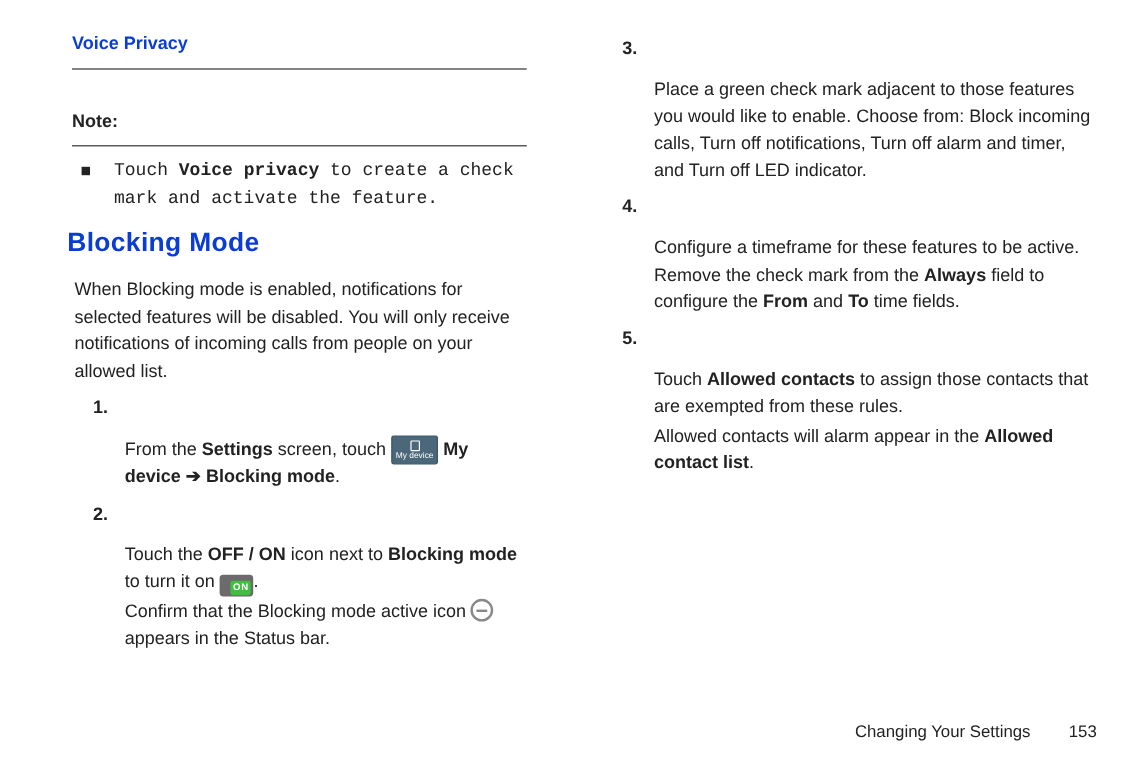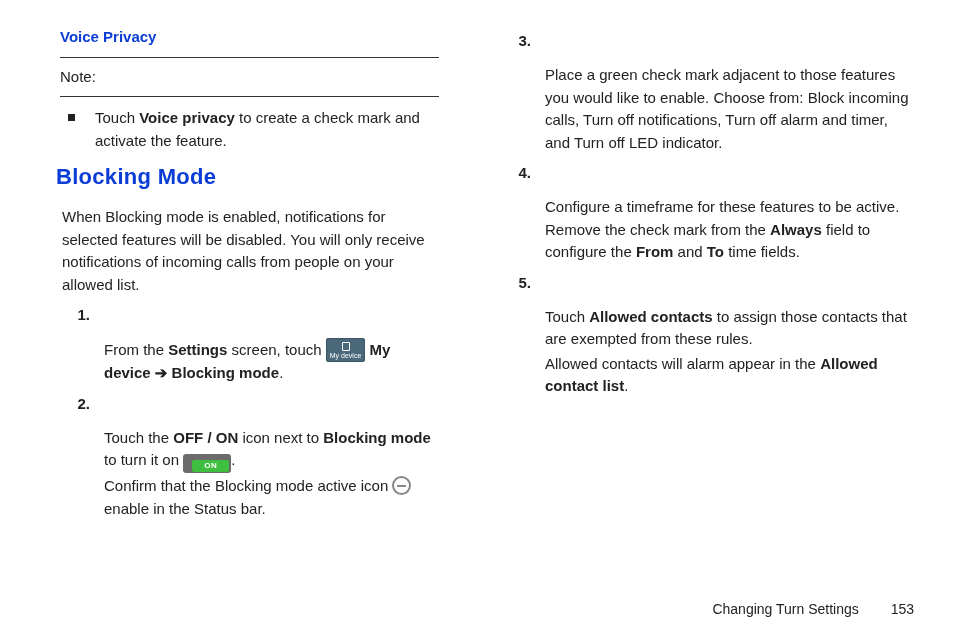--- a/index.html
+++ b/index.html
@@ -39,26 +39,27 @@
     .para { margin: 0 4px 8px 28px; }
     hr.rule {
       border: none;
       border-top: 1px solid #333;
       margin: 8px 0 8px 26px;
     }
     .note-wrap {
       display: flex;
       margin: 6px 4px 0 26px;
     }
-    .note-label { font-weight: 400; margin-right: 4px; }
+    .note-label { font-weight: 700; margin-right: 4px; margin-top: 25px; }
     .note-body { flex: 1; }
     .bullet-row {
       display: flex;
       align-items: flex-start;
       margin: 10px 4px 4px 34px;
+      font-family: Liberation Mono, monospace;
     }
     .bullet-square {
       width: 7px;
       height: 7px;
       background: #222;
       margin-top: 7px;
       margin-right: 20px;
       flex: 0 0 auto;
     }
     .bullet-text { flex: 1; }
@@ -112,21 +113,21 @@
       border-radius: 3px;
       padding: 1px 2px 1px 9px;
       vertical-align: -3px;
       line-height: 1;
     }
     .icon-on-inner {
       display: inline-block;
       background: #3fbf3f;
       color: #fff;
       font-size: 8px;
-      padding: 2px 12px;
+      padding: 2px 2px;
       border-radius: 2px;
       font-weight: 700;
       letter-spacing: 0.5px;
     }
     .icon-blocking-active {
       display: inline-block;
       width: 19px;
       height: 19px;
       border: 2px solid #888;
       border-radius: 50%;
@@ -185,21 +186,21 @@
         </span>
       </li>
       <li>
         <span class="num">2.</span>
         <span class="step-body">
           <span>Touch the </span><span class="bold">OFF / ON</span><span> icon next to </span><span class="bold">Blocking mode</span><span> to turn it on </span>
           <span class="icon-on"><span class="icon-on-inner">ON</span></span><span>.</span>
           <p class="continuation-para">
             <span>Confirm that the Blocking mode active icon </span>
             <span class="icon-blocking-active"></span>
-            <span> enable in the Status bar.</span>
+            <span> appears in the Status bar.</span>
           </p>
         </span>
       </li>
     </ol>
   </div>
 
   <div class="col col-right">
     <ol class="steps">
       <li>
         <span class="num">3.</span>
@@ -219,15 +220,15 @@
             <span>Allowed contacts will alarm appear in the </span><span class="bold">Allowed contact list</span><span>.</span>
           </p>
         </span>
       </li>
     </ol>
   </div>
 
 </div>
 
 <div class="footer">
-  <span class="footer-section">Changing Turn Settings</span>
+  <span class="footer-section">Changing Your Settings</span>
   <span>153</span>
 </div>
 
 </body></html>

